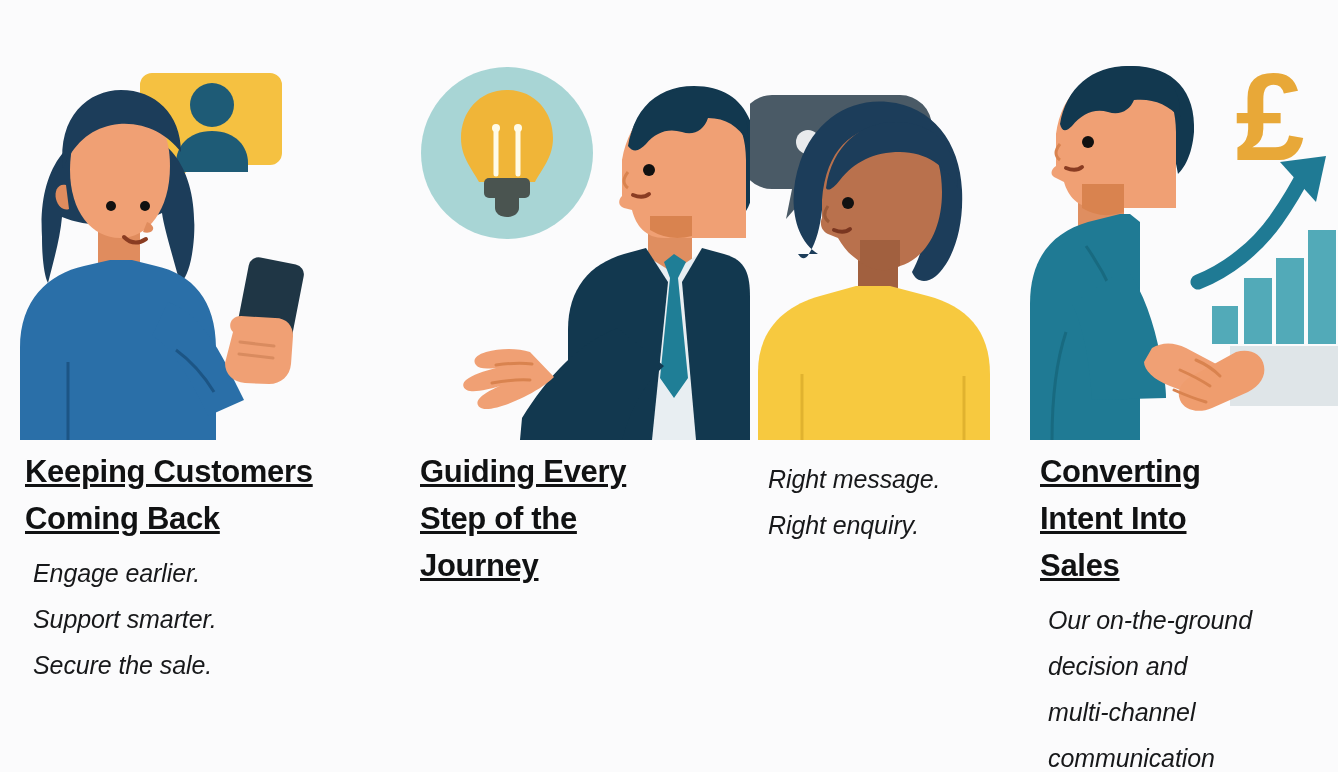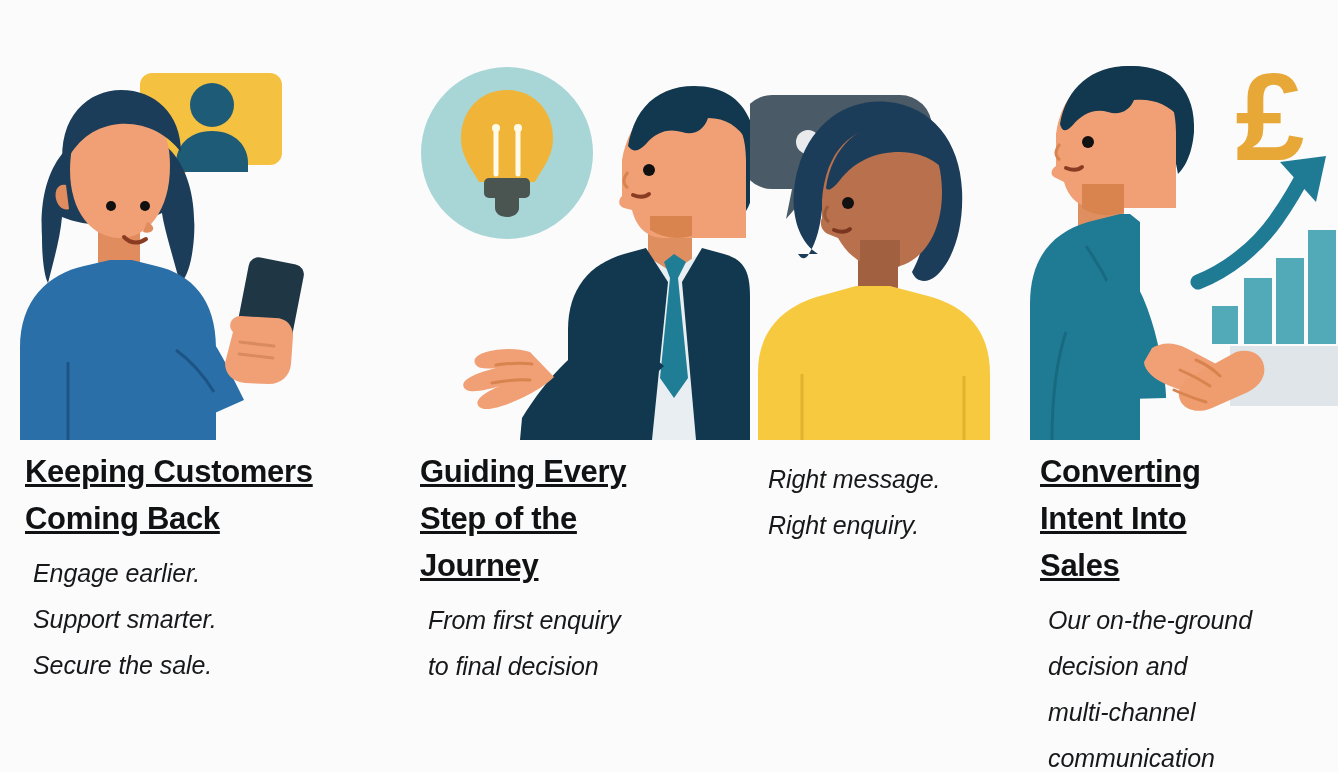--- a/index.html
+++ b/index.html
@@ -147,22 +147,20 @@
         <path d="M218 328 c-38 14 -70 48 -96 90 l-2 22 h102 c8 -30 22 -56 42 -74 z" fill="#12384f"></path>
 
         <path d="M130 352 c-12 -4 -30 -4 -44 0 c-10 3 -14 8 -10 13 c3 4 10 4 20 3 c-12 3 -24 7 -30 12 c-5 4 -3 10 4 11 c8 1 20 -2 30 -5 c-10 4 -18 9 -21 13 c-4 5 0 10 7 10 c10 0 26 -6 38 -12 c10 -5 22 -12 30 -20 z" fill="#f0a074"></path>
         <path d="M96 365 q22 -3 36 -1 M92 383 q22 -4 38 -3" stroke="#d9834f" stroke-width="3" fill="none" stroke-linecap="round"></path>
       </svg>
     </div>
     <div class="copy">
       <h2 class="headline">Guiding Every
 Step of the
 Journey</h2>
-      <p class="sub">From first enquiry
-to final decision</p>
     </div>
   </div>
 
   <div class="panel p3">
     <div class="art">
       <svg viewBox="0 0 280 440" xmlns="http://www.w3.org/2000/svg">
 
         <g>
           <path d="M22 95 h128 a32 32 0 0 1 32 32 v30 a32 32 0 0 1 -32 32 h-88 l-26 30 l6 -30 h-20 a32 32 0 0 1 -32 -32 v-30 a32 32 0 0 1 32 -32 z" fill="#4a5a66"></path>
           <circle cx="58" cy="142" r="12" fill="#e8eaec"></circle>

